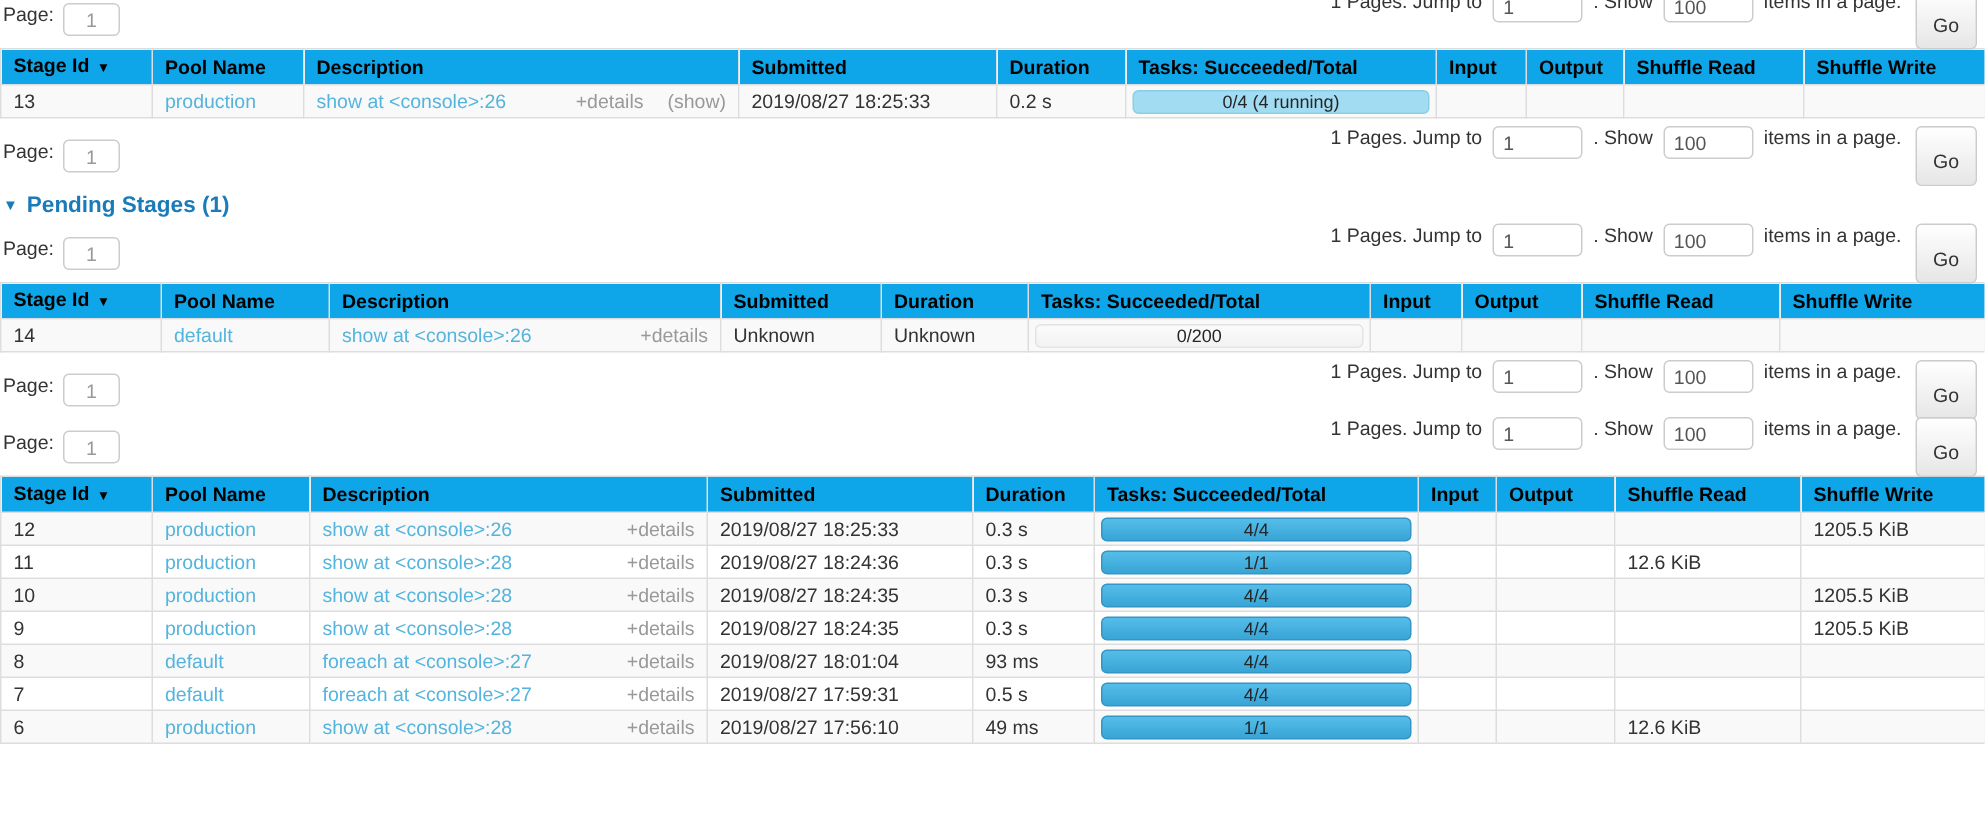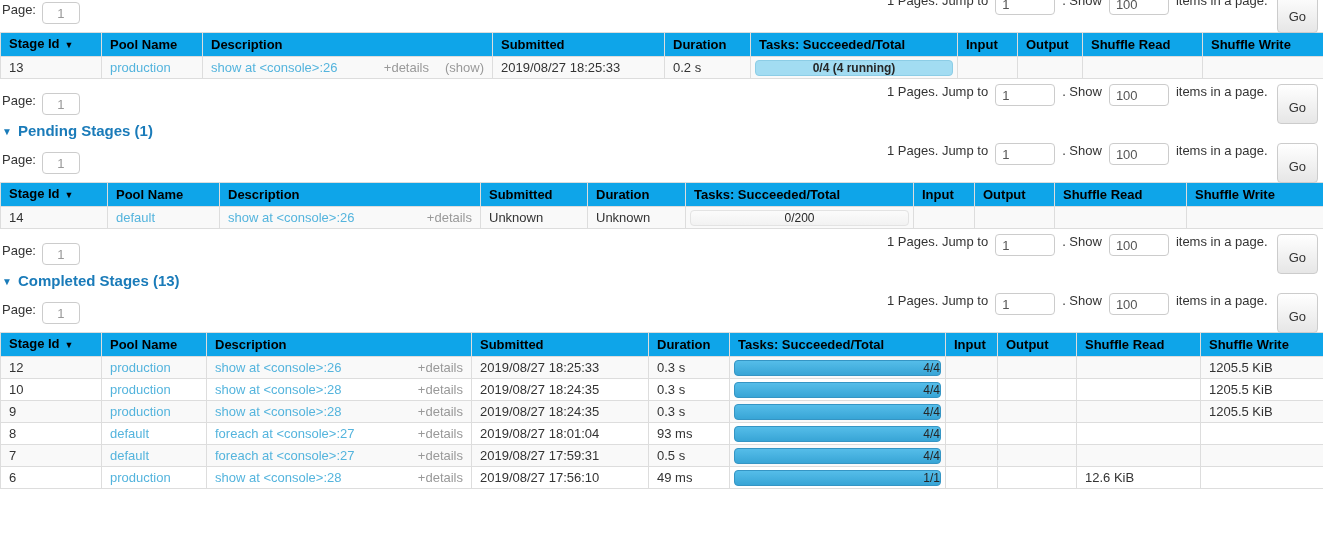--- a/index.html
+++ b/index.html
@@ -7,21 +7,21 @@
     --done-top:#55bde9; --done-bot:#38a5d6; --done-border:#3595c4;
     --running:#a2dcf2; --running-border:#8ccde6;
   }
   *{box-sizing:border-box;}
   html,body{margin:0;padding:0;}
   body{
     width:1323px;height:550px;overflow:hidden;background:#fff;
     font-family:"Liberation Sans",sans-serif;font-size:13px;color:#333;
   }
   #app{width:1323px;}
-  .section:not(:first-child){}
+  .section:not(:first-child){margin-top:12px;}
   .sec-title{
     margin:2px 0 10px 2px;font-size:15px;font-weight:bold;color:var(--heading);
     cursor:pointer;line-height:16px;
   }
   .sec-title .arrow{font-size:10px;margin-right:6px;vertical-align:1px;}
   .pagerow{
     display:flex;justify-content:space-between;align-items:center;
     padding:0 5px 0 2px;margin-bottom:6px;height:26px;
   }
   .pag-left,.pag-right{display:flex;align-items:flex-start;}
@@ -53,22 +53,22 @@
   .sort-arrow{font-size:9px;margin-left:5px;color:#000;}
   a.cell-link{color:var(--link);text-decoration:none;cursor:pointer;}
   .desc-right{float:right;}
   a.details-link,a.kill-link{color:var(--muted);text-decoration:none;cursor:pointer;}
   a.kill-link{margin-left:16px;}
   td.cell-tasks{padding:2px 4px;}
   .progress{
     height:16px;border-radius:4px;text-align:center;font-size:12px;line-height:15px;
     color:#262626;overflow:hidden;
   }
-  .progress.done{background:linear-gradient(to bottom,var(--done-top),var(--done-bot));border:1px solid var(--done-border);text-align:right;}
-  .progress.running{background:var(--running);border:1px solid var(--running-border);font-weight:bold;}
+  .progress.done{background:linear-gradient(to bottom,var(--done-top),var(--done-bot));border:1px solid var(--done-border);}
+  .progress.running{background:var(--running);border:1px solid var(--running-border);}
   .progress.empty{background:linear-gradient(to bottom,#fbfbfb,#f2f2f2);border:1px solid #e3e3e3;}
 </style>
 </head>
 <body>
 
 <div id="app">
     <section class="section">
       <div class="pagerow">
         <div class="pag-left">
           <span class="pag-label">Page:</span>
@@ -211,21 +211,20 @@
           <span class="pag-text">1 Pages. Jump to</span>
           <input class="jump-input" value="1" style="">
           <span class="pag-text">. Show</span>
           <input class="jump-input" value="100" style="">
           <span class="pag-text">items in a page.</span>
           <button class="go-btn">Go</button>
         </div>
       </div>
     </section>
     <section class="section">
-      <h4 class="sec-title"><span class="arrow">▼</span><span class="sec-title-text">Completed Stages (13)</span></h4>
       <div class="pagerow">
         <div class="pag-left">
           <span class="pag-label">Page:</span>
           <input class="page-input" value="1" style="">
         </div>
         <div class="pag-right">
           <span class="pag-text">1 Pages. Jump to</span>
           <input class="jump-input" value="1" style="">
           <span class="pag-text">. Show</span>
           <input class="jump-input" value="100" style="">
@@ -269,20 +268,34 @@
             <td class="cell-duration">0.3 s</td>
             <td class="cell-tasks">
               <div class="progress done">4/4</div>
             </td>
             <td class="cell-input"></td>
             <td class="cell-output"></td>
             <td class="cell-shuffle_read"></td>
             <td class="cell-shuffle_write">1205.5 KiB</td>
           </tr>
           <tr>
+            <td class="cell-stage_id">11</td>
+            <td class="cell-pool_name"><a class="cell-link">production</a></td>
+            <td class="cell-description"><a class="cell-link">show at &lt;console&gt;:28</a><span class="desc-right"><a class="details-link">+details</a></span></td>
+            <td class="cell-submitted">2019/08/27 18:24:36</td>
+            <td class="cell-duration">0.3 s</td>
+            <td class="cell-tasks">
+              <div class="progress done">1/1</div>
+            </td>
+            <td class="cell-input"></td>
+            <td class="cell-output"></td>
+            <td class="cell-shuffle_read">12.6 KiB</td>
+            <td class="cell-shuffle_write"></td>
+          </tr>
+          <tr>
             <td class="cell-stage_id">10</td>
             <td class="cell-pool_name"><a class="cell-link">production</a></td>
             <td class="cell-description"><a class="cell-link">show at &lt;console&gt;:28</a><span class="desc-right"><a class="details-link">+details</a></span></td>
             <td class="cell-submitted">2019/08/27 18:24:35</td>
             <td class="cell-duration">0.3 s</td>
             <td class="cell-tasks">
               <div class="progress done">4/4</div>
             </td>
             <td class="cell-input"></td>
             <td class="cell-output"></td>

